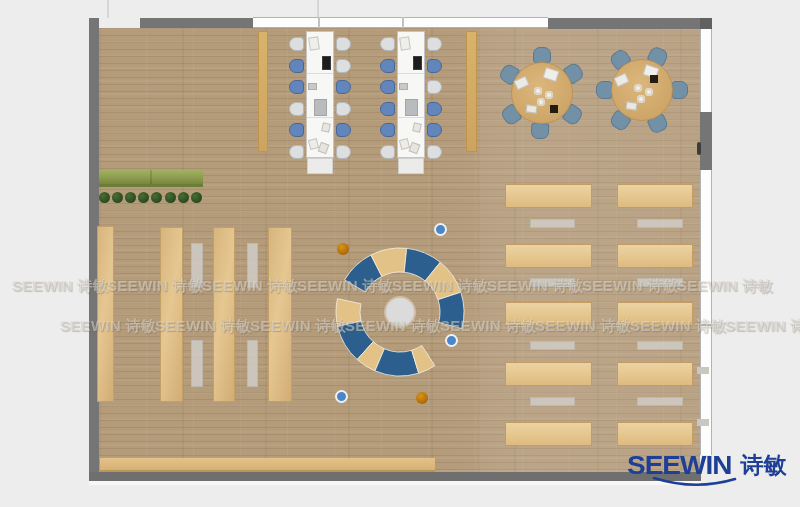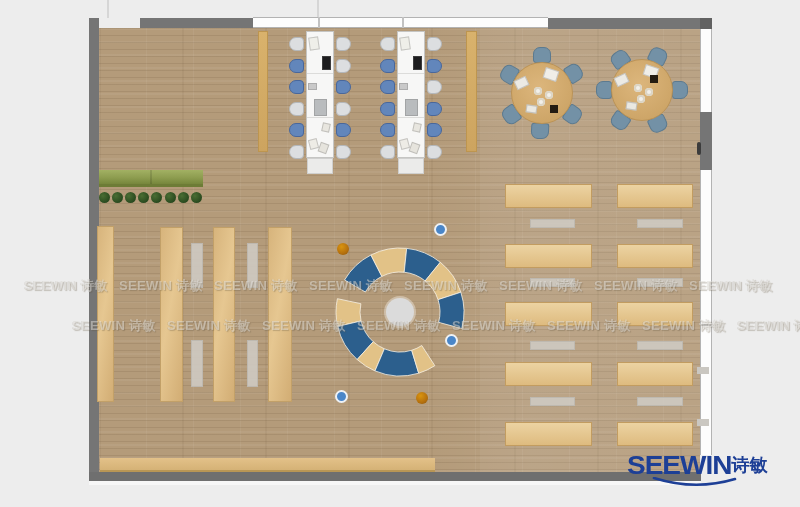--- a/index.html
+++ b/index.html
@@ -14,26 +14,26 @@
       repeating-linear-gradient(180deg, rgba(255,255,255,0.05) 0 2px, rgba(0,0,0,0) 2px 13px),
       repeating-linear-gradient(180deg, rgba(87,64,38,0.13) 0 1px, rgba(0,0,0,0) 1px 7px),
       repeating-linear-gradient(90deg, rgba(255,255,255,0.05) 0 1px, rgba(0,0,0,0) 1px 47px),
       repeating-linear-gradient(90deg, rgba(74,52,28,0.06) 0 2px, rgba(0,0,0,0) 2px 83px),
       #b49b7a;
   }
   .wall{position:absolute;background:#757575;}
   .win{position:absolute;background:#fdfdfd;border-top:1px solid #b3b3b3;border-bottom:1px solid #b3b3b3;box-sizing:border-box;}
   .winv{position:absolute;background:#fdfdfd;border-left:1px solid #b3b3b3;border-right:1px solid #b3b3b3;box-sizing:border-box;}
   .mull{position:absolute;background:#c2c2c2;}
-  .wm{position:absolute;font-weight:bold;font-size:13px;letter-spacing:0.3px;white-space:nowrap;
+  .wm{position:absolute;font-weight:bold;font-size:15px;letter-spacing:0.3px;white-space:nowrap;
       color:rgba(252,252,252,0.42);
-      text-shadow:1px 1px 1px rgba(96,82,58,0.30), -0.5px -0.5px 0 rgba(96,82,58,0.16);margin-left:12px;}
+      text-shadow:1px 1px 1px rgba(96,82,58,0.30), -0.5px -0.5px 0 rgba(96,82,58,0.16);}
   .logo{position:absolute;left:627px;top:451px;display:flex;align-items:flex-start;z-index:60;}
   .logo .en{font-weight:800;font-size:28px;line-height:28px;letter-spacing:-1px;transform:scaleY(0.95);}
-  .logo .cn{font-weight:800;font-size:18px;line-height:28px;margin-left:0;}
+  .logo .cn{font-weight:800;font-size:23px;line-height:28px;margin-left:9px;}
   .logo svg{position:absolute;left:24px;top:26px;}
   #furn div{box-sizing:border-box;}
 </style>
 </head>
 <body>
 
 <div class="canvas">
 
   <div class="floor"></div>
   <div class="abs" style="left:480px;top:28px;width:220px;height:444px;background:rgba(255,255,255,0.05);"></div>

